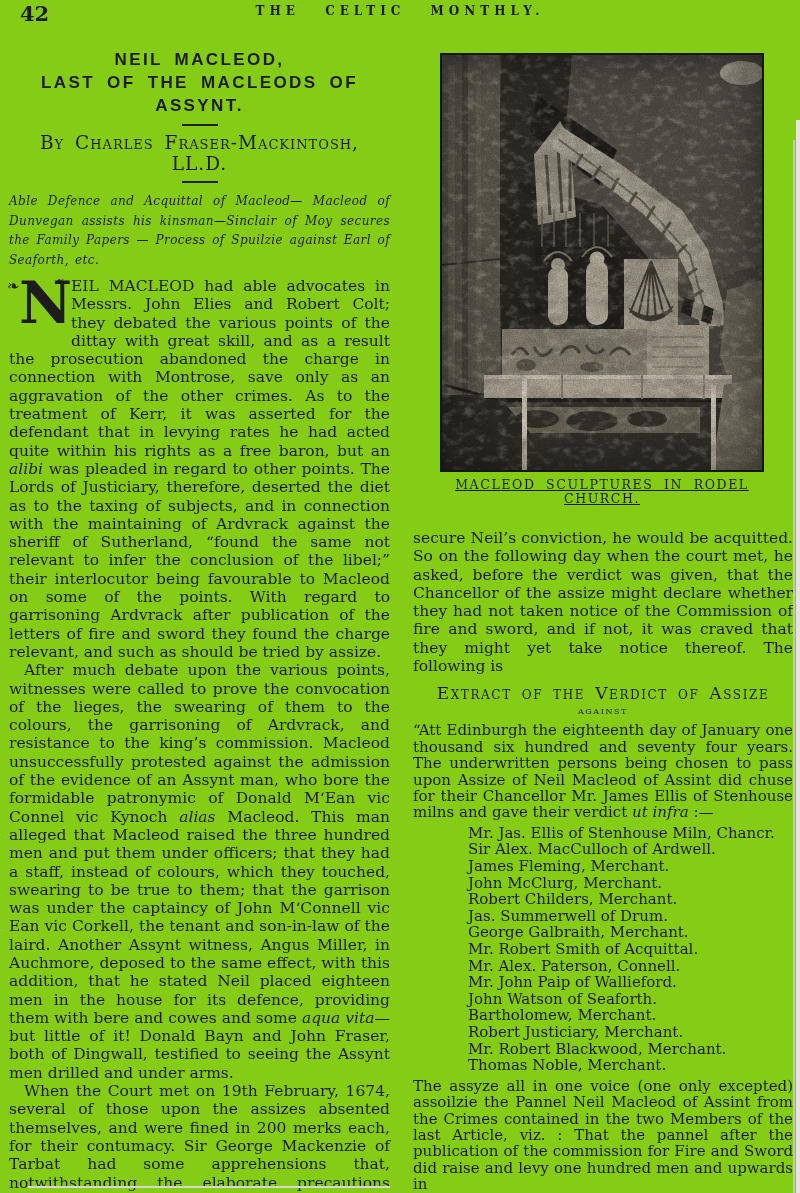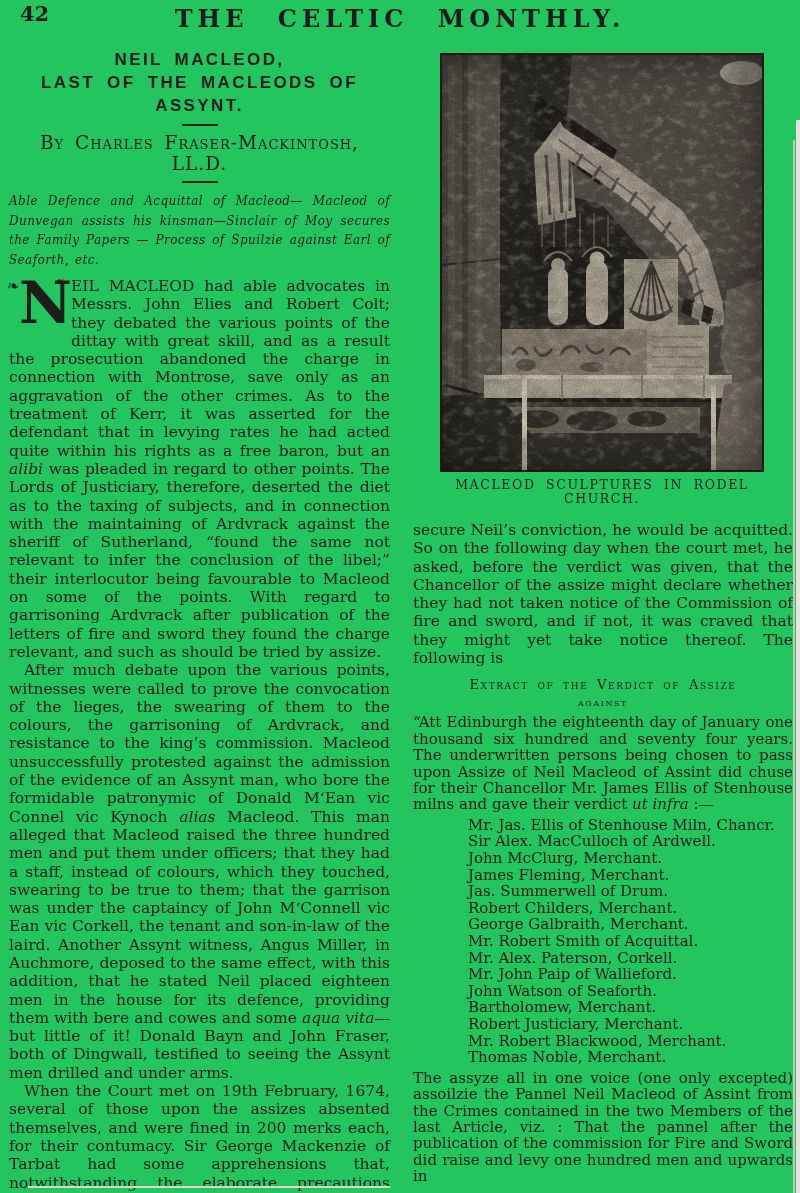--- a/index.html
+++ b/index.html
@@ -1,26 +1,26 @@
 <!DOCTYPE html>
 <html><head>
 <meta charset="utf-8">
 <style>
   * { box-sizing: border-box; }
   html,body { margin:0; padding:0; background:#8a8a85; }
   .page {
     position:relative; width:800px; height:1193px; margin:0 auto;
-    background:#22c55e; color:#1d1c1a; overflow:hidden;
+    background:#84cc16; color:#1d1c1a; overflow:hidden;
     font-family:"DejaVu Serif", serif;
   }
   
   .pageno { position:absolute; left:20px; top:1px; font-size:21px; font-weight:bold; }
   .journal {
     position:absolute; left:0; right:0; top:4px; margin:0; text-align:center;
-    font-size:24px; font-weight:bold; letter-spacing:5px; word-spacing:16px;
+    font-size:12px; font-weight:bold; letter-spacing:5px; word-spacing:16px;
   }
   
   .col { position:absolute; top:48px; }
   .col-left  { left:9px;  width:381px; }
   .col-right { left:413px; width:380px; }
   
   .atitle {
     text-align:center; font-family:"Liberation Sans", sans-serif; font-weight:bold;
     font-size:17px; letter-spacing:2.4px; word-spacing:5px; line-height:23px;
   }
@@ -39,34 +39,34 @@
   p.indent { text-indent:15px; }
   em { font-style:italic; }
   .dropwrap { float:left; position:relative; width:58px; height:54px; margin:2px 4px 0 0; }
   .dropcap-letter {
     position:absolute; left:10px; top:-4px; font-size:58px; line-height:56px;
     font-weight:bold; font-family:"DejaVu Serif", serif;
   }
   .ornament  { position:absolute; left:-2px; top:-2px; font-size:15px; color:#23221f; }
   .ornament2 { position:absolute; right:2px; top:-6px; font-size:13px; color:#23221f; transform:scaleX(-1); }
   
-  figure { margin:5px 0 0 27px; width:324px; }
+  figure { margin:5px 0 0 27px; width:324px;text-decoration:underline; }
   .photo {
     position:relative; width:324px; height:419px; border:2px solid #161511; background:#3a3832;
   }
   .photo svg { display:block; width:320px; height:415px; }
   .photo::after { content:""; position:absolute; inset:0; box-shadow:inset 0 0 46px rgba(12,11,8,.62); }
   figcaption {
     margin-top:6px; text-align:center; font-size:12.5px; letter-spacing:1.6px;
     word-spacing:5px; line-height:14px;
   }
-  .col-right p.body.after-photo { margin-top:15px; }
+  .col-right p.body.after-photo { margin-top:23px; }
   
   .vheading { margin:8px 0 4px 0; text-align:center; }
-  .vh-big   { font-variant:small-caps; font-size:13px; letter-spacing:1.6px; word-spacing:3px; line-height:20px; }
+  .vh-big   { font-variant:small-caps; font-size:17px; letter-spacing:1.6px; word-spacing:3px; line-height:20px; }
   .vh-small { font-variant:small-caps; font-size:11px; letter-spacing:1.6px; line-height:15px; }
   
   p.small { font-size:15px; line-height:16.4px; }
   ul.jurors {
     list-style:none; margin:4px 0 4px 0; padding:0 0 0 55px;
     font-size:15px; line-height:16.6px;
   }
   
   .scan-edge  { position:absolute; right:5px; top:140px; bottom:0; width:2px; background:#c9c6be; }
   .scan-edge2 { position:absolute; right:0; top:120px; bottom:0; width:4px; background:#e6e4dd; }
@@ -206,27 +206,27 @@
       <div class="vh-small">against</div>
     </div>
 
     <p class="body small">
       <span>“Att Edinburgh the eighteenth day of January one thousand six hundred and seventy four years. The underwritten persons being chosen to pass upon Assize of Neil Macleod of Assint did chuse for their Chancellor Mr. James Ellis of Stenhouse milns and gave their verdict </span><em>ut infra</em><span> :—</span>
     </p>
 
     <ul class="jurors">
       <li>Mr. Jas. Ellis of Stenhouse Miln, Chancr.</li>
       <li>Sir Alex. MacCulloch of Ardwell.</li>
+      <li>James Fleming, Merchant.</li>
       <li>John McClurg, Merchant.</li>
-      <li>James Fleming, Merchant.</li>
+      <li>Robert Childers, Merchant.</li>
       <li>Jas. Summerwell of Drum.</li>
-      <li>Robert Childers, Merchant.</li>
       <li>George Galbraith, Merchant.</li>
       <li>Mr. Robert Smith of Acquittal.</li>
-      <li>Mr. Alex. Paterson, Corkell.</li>
+      <li>Mr. Alex. Paterson, Connell.</li>
       <li>Mr. John Paip of Wallieford.</li>
       <li>John Watson of Seaforth.</li>
       <li>Bartholomew, Merchant.</li>
       <li>Robert Justiciary, Merchant.</li>
       <li>Mr. Robert Blackwood, Merchant.</li>
       <li>Thomas Noble, Merchant.</li>
     </ul>
 
     <p class="body small">The assyze all in one voice (one only excepted) assoilzie the Pannel Neil Macleod of Assint from the Crimes contained in the two Members of the last Article, viz. : That the pannel after the publication of the commission for Fire and Sword did raise and levy one hundred men and upwards in</p>
   </div>

